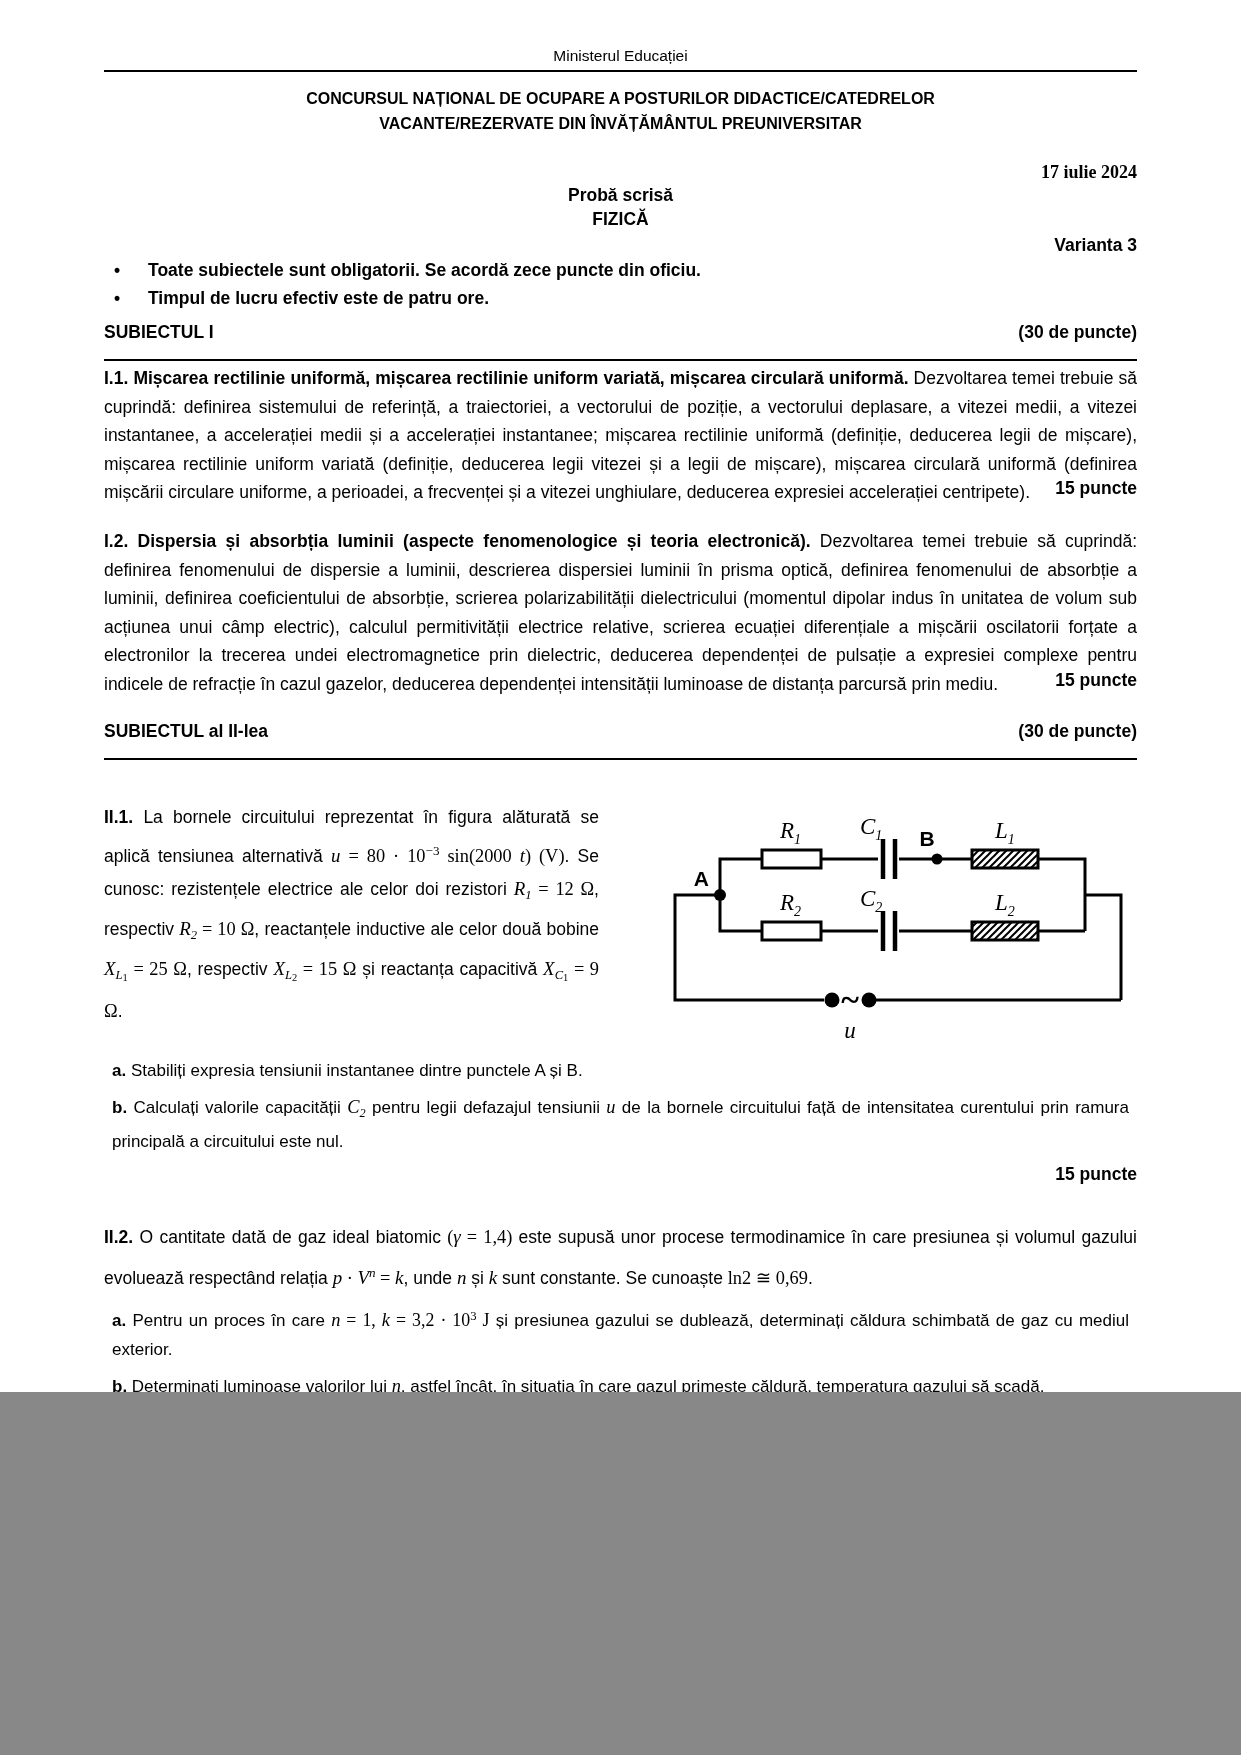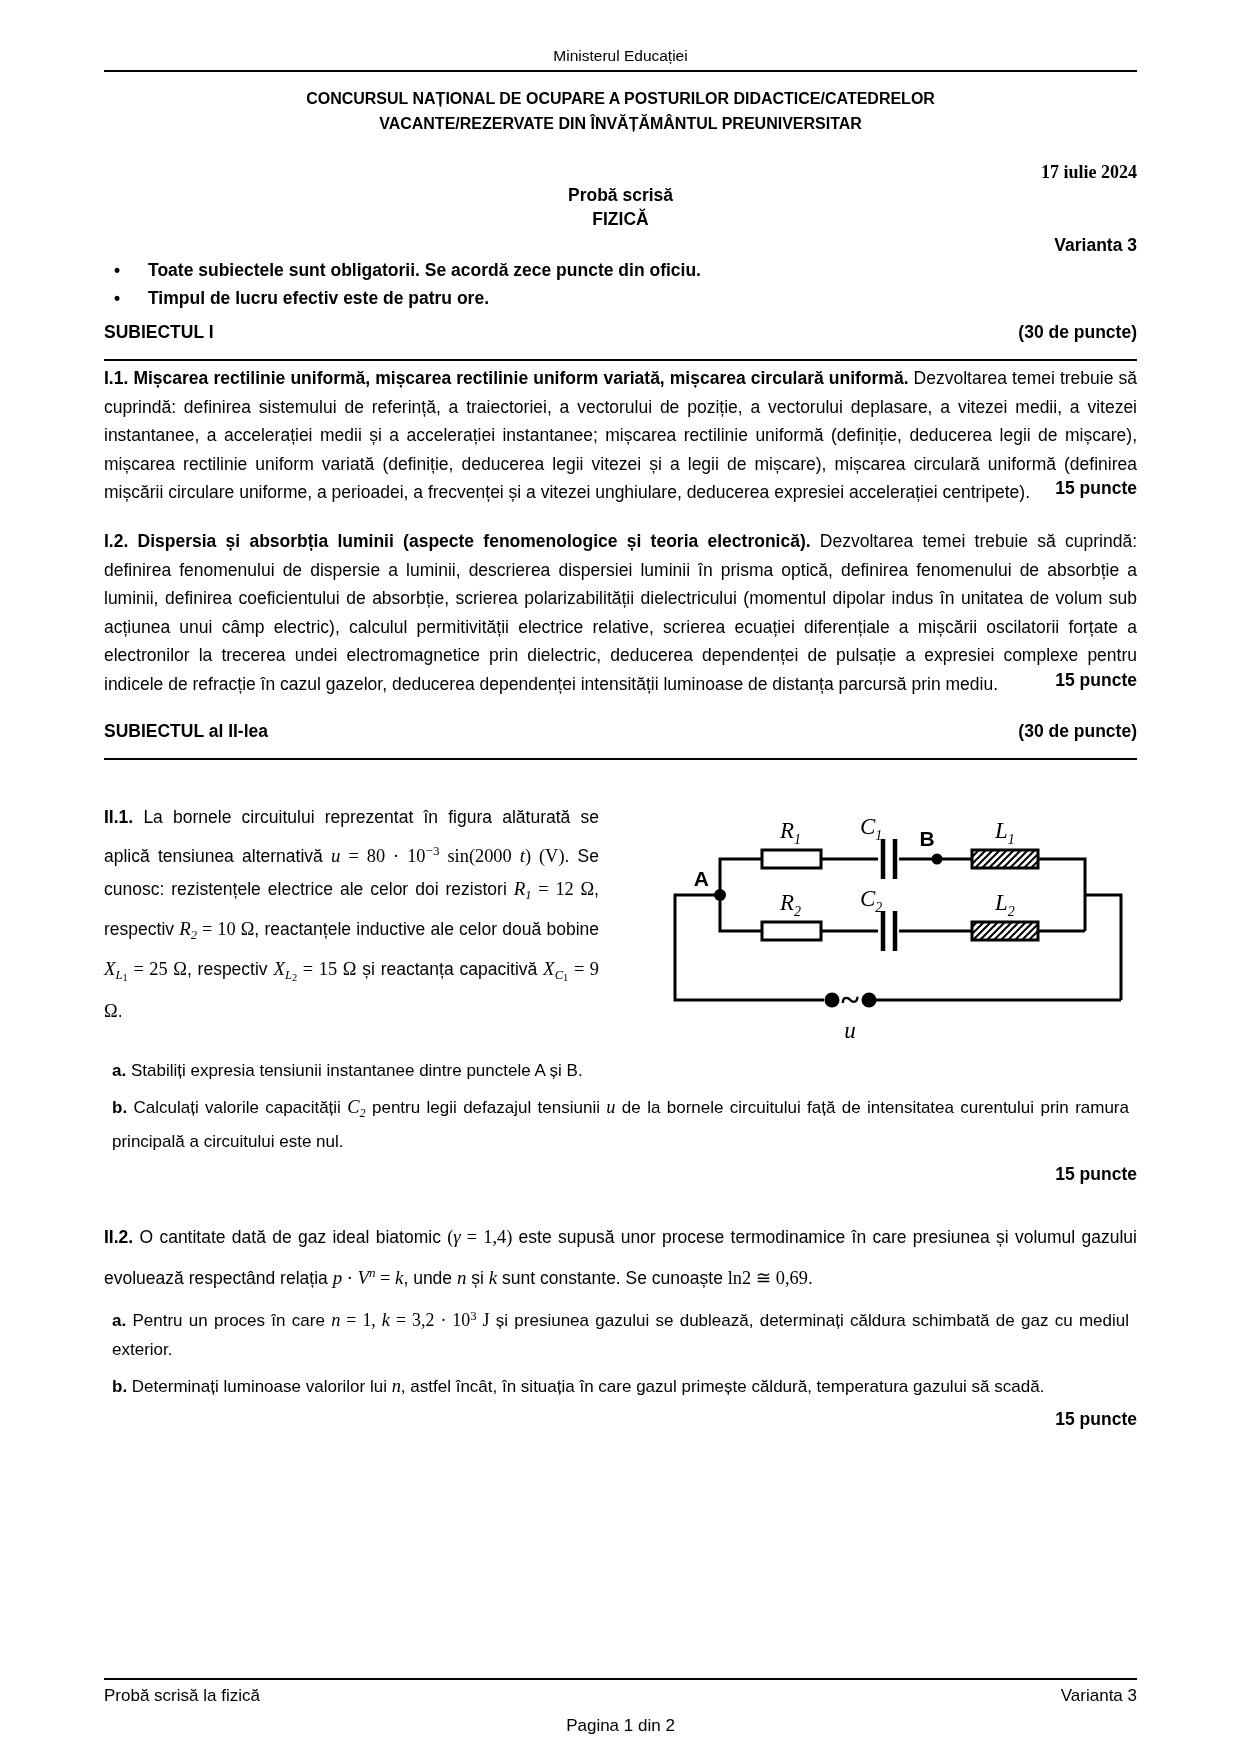--- a/index.html
+++ b/index.html
@@ -1,17 +1,17 @@
 <!DOCTYPE html>
 <html><head>
 <meta charset="utf-8">
 <style>
   html,body{margin:0;padding:0;background:#888;}
   .page{
-    width:1241px;height:1755px;background:#ffffff;position:relative;
+    width:1241px;height:1392px;background:#ffffff;position:relative;
     font-family:"Liberation Sans",sans-serif;color:#000;
     box-sizing:border-box;padding:46px 104px 0 104px;
   }
   .doc-header{text-align:center;font-size:15.5px;line-height:20px;border-bottom:2.5px solid #000;padding-bottom:4px;}
   .doc-title{text-align:center;font-weight:bold;font-size:16px;line-height:25px;margin-top:14px;}
   .doc-date{text-align:right;font-weight:bold;font-size:18px;margin-top:26px;font-family:Liberation Serif, serif;}
   .doc-exam{text-align:center;font-weight:bold;font-size:17.5px;line-height:24px;}
   .variant-line{text-align:right;font-weight:bold;font-size:17.5px;margin-top:4px;}
   .notes{margin-top:0;}
   .note{font-weight:bold;font-size:17.5px;line-height:28px;padding-left:44px;position:relative;}

